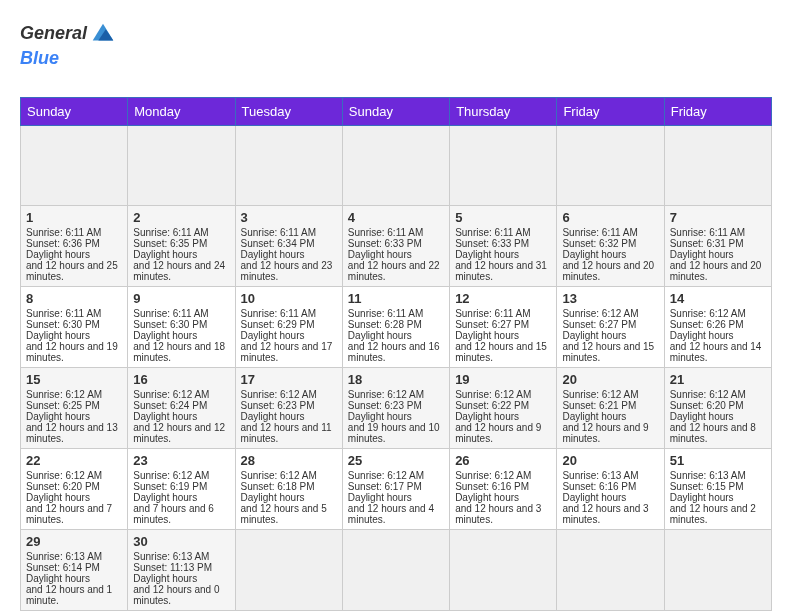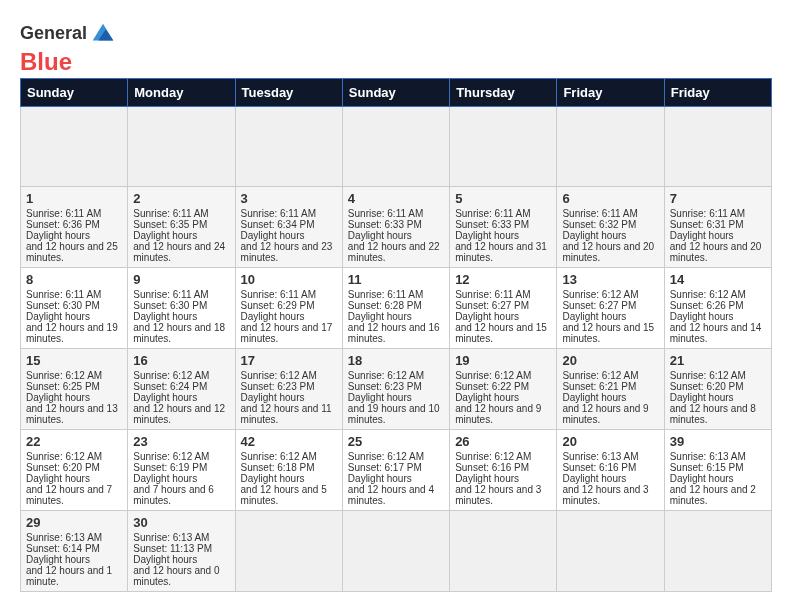--- a/index.html
+++ b/index.html
@@ -7,21 +7,22 @@
       font-family: Arial, sans-serif;
       background: #fff;
       width: 792px;
       min-height: 612px;
       padding: 20px;
     }
     .header {
       display: flex;
       justify-content: space-between;
       align-items: flex-start;
-      margin-bottom: 2px;
+      margin-bottom: 28px;
+      font-style: italic;
     }
     .logo {
       display: flex;
       align-items: center;
     }
     .logo-icon {
       width: 28px;
       height: 28px;
       margin-left: 2px;
     }
@@ -36,26 +37,26 @@
     .location {
       font-size: 16px;
       color: #555;
     }
     table {
       width: 100%;
       border-collapse: collapse;
       table-layout: fixed;
     }
     thead tr th {
-      background-color: #0f172a;
+      background-color: #6d28d9;
       color: #fff;
       text-align: left;
       padding: 6px 6px;
       font-size: 13px;
-      font-weight: bold;
+      font-weight: normal;
       border: 1px solid #3a6bbf;
     }
     tbody tr td {
       border: 1px solid #ccc;
       vertical-align: top;
       padding: 4px 5px;
       font-size: 10px;
       color: #333;
       height: 80px;
       background: #fff;
@@ -78,21 +79,21 @@
 
 <div class="header">
   <div class="logo">
     <div>
       <div style="font-size:18px;font-weight:bold;line-height:1.15;">
         <span style="color:#333;">General</span><svg class="logo-icon" viewBox="0 0 30 30" style="display:inline-block;vertical-align:middle;margin-left:2px;">
             <polygon points="15,4 26,22 4,22" fill="#3a8fd4"></polygon>
             <polygon points="18,10 26,22 10,22" fill="#1a5fa8"></polygon>
           </svg>
       </div>
-      <div style="font-size:24px;font-weight:bold;color:#ef4444;line-height:1.15;">Blue</div>
+      <div style="font-size:18px;font-weight:bold;color:#3b82f6;line-height:1.15;">Blue</div>
     </div>
   </div>
   <div class="title-block">
     <div class="month-title"></div>
     <div class="location"></div>
   </div>
 </div>
 
 <table>
   <thead>
@@ -139,25 +140,25 @@
         <td><span class="day-num">16</span><span>Sunrise: 6:12 AM</span><br><span>Sunset: 6:24 PM</span><br><span>Daylight hours</span><br><span>and 12 hours and 12 minutes.</span></td>
         <td><span class="day-num">17</span><span>Sunrise: 6:12 AM</span><br><span>Sunset: 6:23 PM</span><br><span>Daylight hours</span><br><span>and 12 hours and 11 minutes.</span></td>
         <td><span class="day-num">18</span><span>Sunrise: 6:12 AM</span><br><span>Sunset: 6:23 PM</span><br><span>Daylight hours</span><br><span>and 19 hours and 10 minutes.</span></td>
         <td><span class="day-num">19</span><span>Sunrise: 6:12 AM</span><br><span>Sunset: 6:22 PM</span><br><span>Daylight hours</span><br><span>and 12 hours and 9 minutes.</span></td>
         <td><span class="day-num">20</span><span>Sunrise: 6:12 AM</span><br><span>Sunset: 6:21 PM</span><br><span>Daylight hours</span><br><span>and 12 hours and 9 minutes.</span></td>
         <td><span class="day-num">21</span><span>Sunrise: 6:12 AM</span><br><span>Sunset: 6:20 PM</span><br><span>Daylight hours</span><br><span>and 12 hours and 8 minutes.</span></td>
       </tr>
       <tr>
         <td><span class="day-num">22</span><span>Sunrise: 6:12 AM</span><br><span>Sunset: 6:20 PM</span><br><span>Daylight hours</span><br><span>and 12 hours and 7 minutes.</span></td>
         <td><span class="day-num">23</span><span>Sunrise: 6:12 AM</span><br><span>Sunset: 6:19 PM</span><br><span>Daylight hours</span><br><span>and 7 hours and 6 minutes.</span></td>
-        <td><span class="day-num">42</span><span>Sunrise: 6:12 AM</span><br><span>Sunset: 6:18 PM</span><br><span>Daylight hours</span><br><span>and 12 hours and 5 minutes.</span></td>
+        <td><span class="day-num">28</span><span>Sunrise: 6:12 AM</span><br><span>Sunset: 6:18 PM</span><br><span>Daylight hours</span><br><span>and 12 hours and 5 minutes.</span></td>
         <td><span class="day-num">25</span><span>Sunrise: 6:12 AM</span><br><span>Sunset: 6:17 PM</span><br><span>Daylight hours</span><br><span>and 12 hours and 4 minutes.</span></td>
         <td><span class="day-num">26</span><span>Sunrise: 6:12 AM</span><br><span>Sunset: 6:16 PM</span><br><span>Daylight hours</span><br><span>and 12 hours and 3 minutes.</span></td>
         <td><span class="day-num">20</span><span>Sunrise: 6:13 AM</span><br><span>Sunset: 6:16 PM</span><br><span>Daylight hours</span><br><span>and 12 hours and 3 minutes.</span></td>
-        <td><span class="day-num">39</span><span>Sunrise: 6:13 AM</span><br><span>Sunset: 6:15 PM</span><br><span>Daylight hours</span><br><span>and 12 hours and 2 minutes.</span></td>
+        <td><span class="day-num">51</span><span>Sunrise: 6:13 AM</span><br><span>Sunset: 6:15 PM</span><br><span>Daylight hours</span><br><span>and 12 hours and 2 minutes.</span></td>
       </tr>
       <tr>
         <td><span class="day-num">29</span><span>Sunrise: 6:13 AM</span><br><span>Sunset: 6:14 PM</span><br><span>Daylight hours</span><br><span>and 12 hours and 1 minute.</span></td>
         <td><span class="day-num">30</span><span>Sunrise: 6:13 AM</span><br><span>Sunset: 11:13 PM</span><br><span>Daylight hours</span><br><span>and 12 hours and 0 minutes.</span></td>
         <td class="empty-cell"></td>
         <td class="empty-cell"></td>
         <td class="empty-cell"></td>
         <td class="empty-cell"></td>
         <td class="empty-cell"></td>
       </tr>

